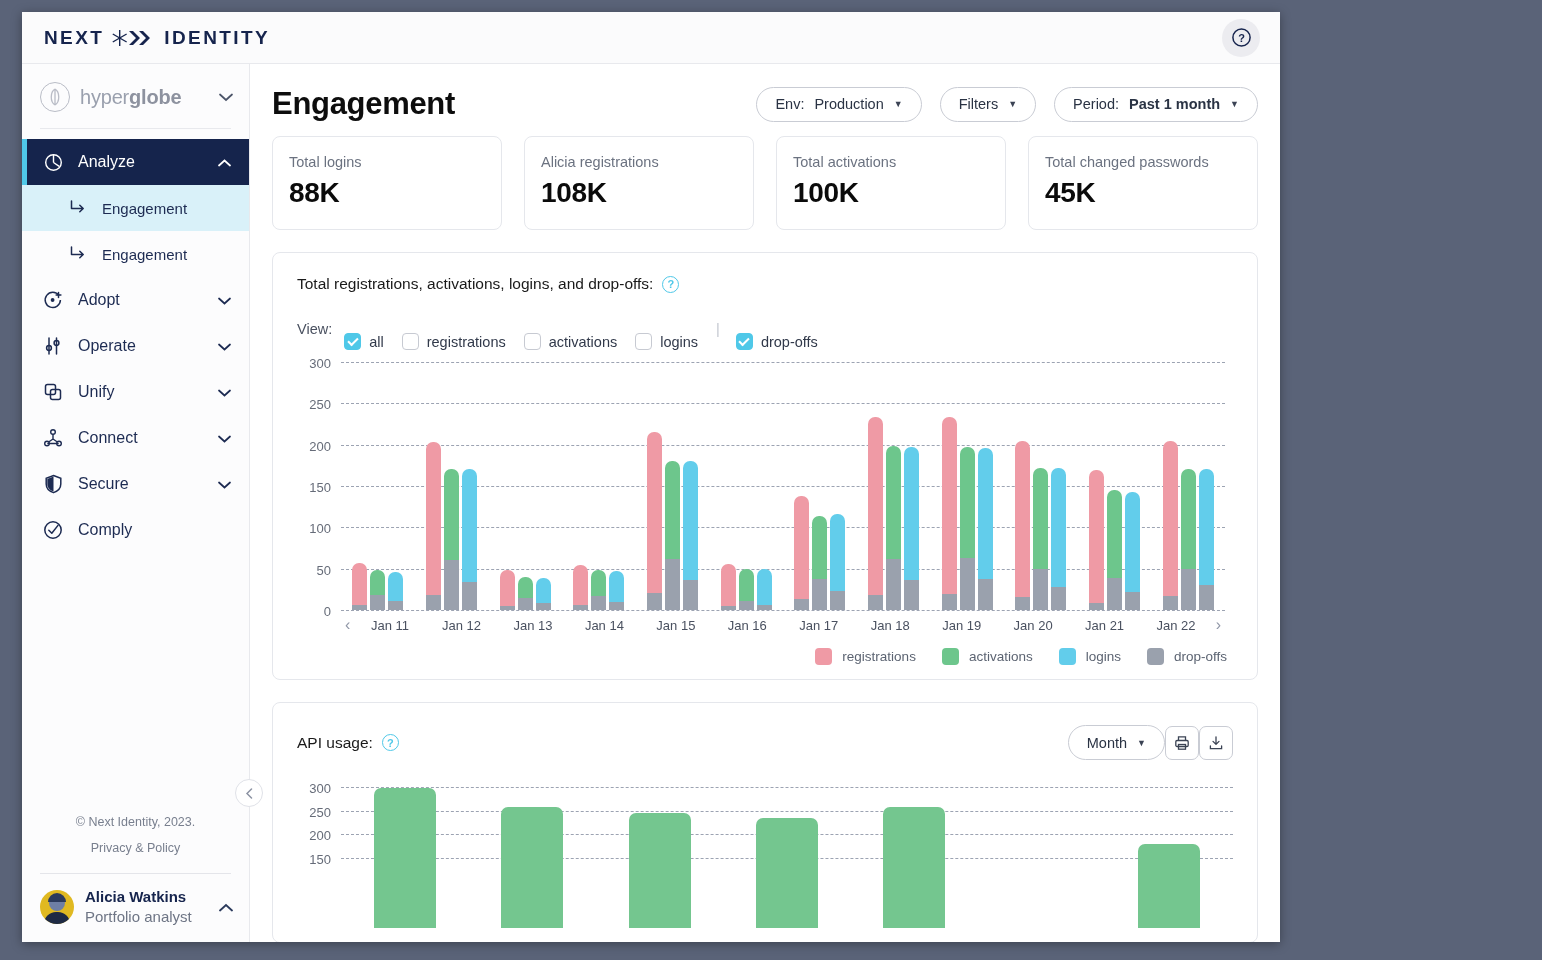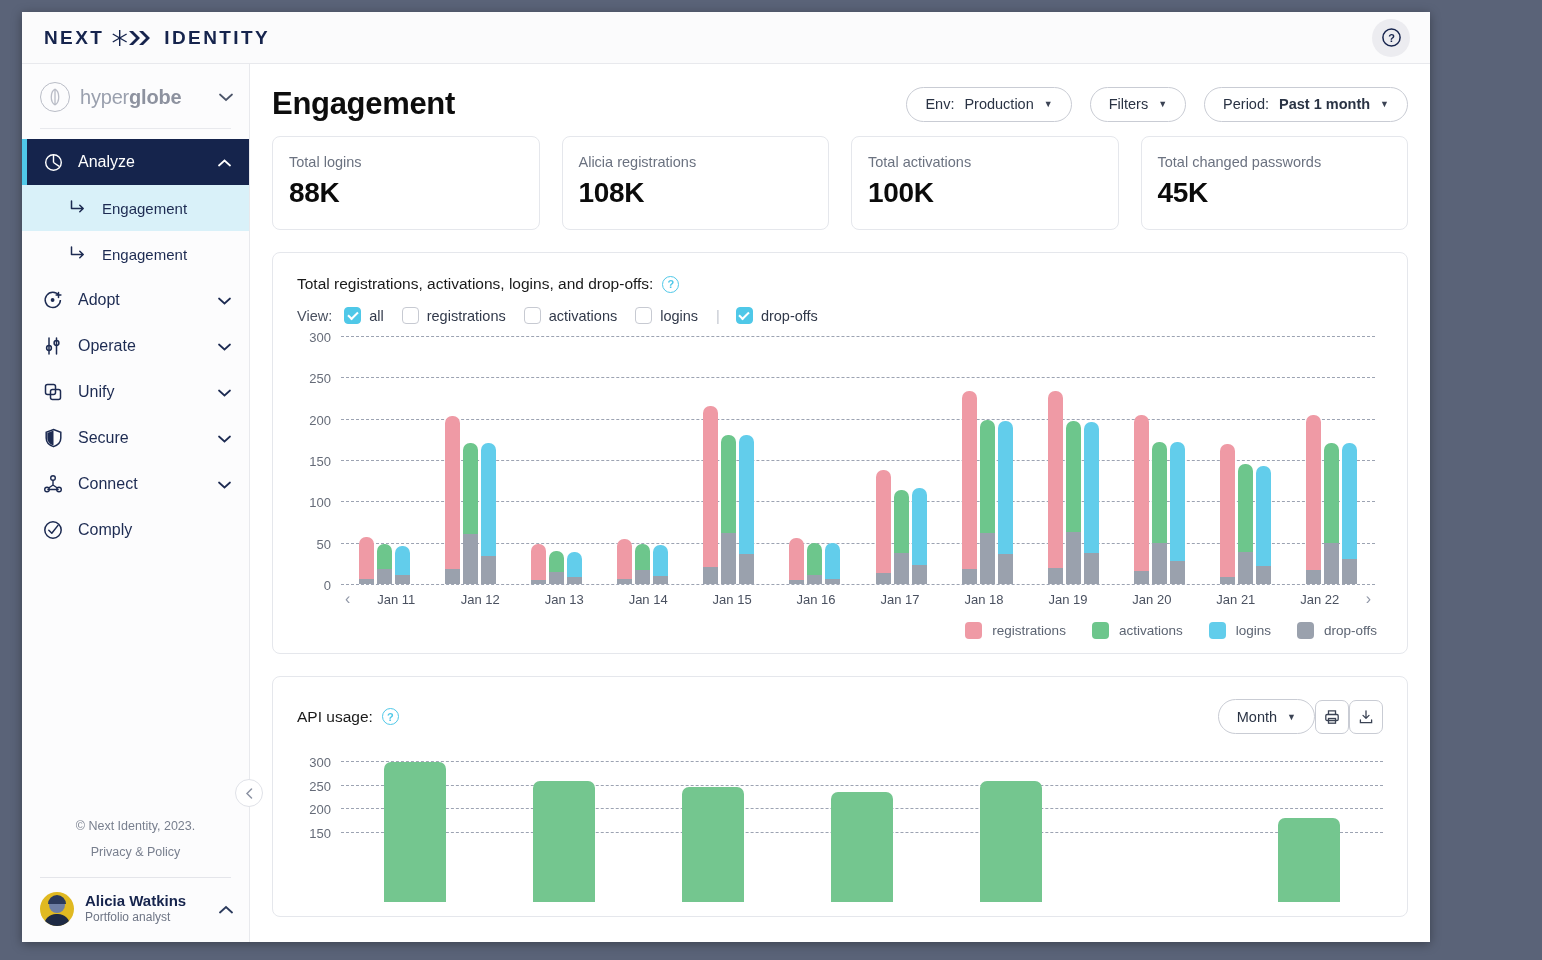--- a/index.html
+++ b/index.html
@@ -4,21 +4,21 @@
 <style>
   * { box-sizing: border-box; margin: 0; padding: 0; }
   html, body {
     width: 1542px; height: 960px;
     background: #5a6378;
     font-family: "Liberation Sans", sans-serif;
     overflow: hidden;
   }
   .window {
     position: absolute; left: 22px; top: 12px;
-    width: 1408px; height: 930px;
+    width: 1258px; height: 930px;
     background: #ffffff;
     box-shadow: 0 2px 10px rgba(0,0,0,.35);
     overflow: hidden;
     display: flex; flex-direction: column;
   }
   
   .topbar {
     height: 52px; flex: 0 0 52px;
     background: #fbfbfc;
     border-bottom: 1px solid #e8e9ed;
@@ -96,21 +96,21 @@
     padding: 14px 16px 16px 18px; cursor: pointer;
   }
   .avatar {
     width: 34px; height: 34px; border-radius: 50%;
     background: #e0b921; overflow: hidden; position: relative; flex: 0 0 34px;
   }
   .avatar .face { position:absolute; left:9px; top:5px; width:16px; height:16px; border-radius:50%; background:#6e7fa5; }
   .avatar .hair { position:absolute; left:8px; top:3px; width:18px; height:9px; border-radius:9px 9px 0 0; background:#2b3a5c; }
   .avatar .body { position:absolute; left:4px; bottom:0; width:26px; height:12px; border-radius:13px 13px 0 0; background:#1e2a44; }
   .user-name { font-size: 15px; font-weight: 700; color: #16244d; line-height: 1.25; }
-  .user-role { font-size: 12px; color: #6e7585; line-height: 1.3; }
+  .user-role { font-size: 15px; color: #6e7585; line-height: 1.3; }
   .user-caret { margin-left: auto; color: #2b3a5c; }
 
   .collapse-handle {
     position: absolute; right: -14px; top: 715px;
     width: 28px; height: 28px; border-radius: 50%;
     background: #ffffff; border: 1px solid #e0e2e8;
     display: flex; align-items: center; justify-content: center;
     color: #8c93a3; cursor: pointer; z-index: 5;
   }
 
@@ -146,21 +146,21 @@
   }
   .panel-title { font-size: 15.5px; color: #1a1a1a; display: flex; align-items: center; gap: 9px; }
   .qmark {
     width: 17px; height: 17px; border-radius: 50%;
     border: 1.3px solid #4fc8e8; color: #4fc8e8;
     font-size: 11px; display: flex; align-items: center; justify-content: center;
     cursor: pointer; font-weight: 700;
   }
   .viewrow { display: flex; align-items: center; gap: 8px; margin-top: 14px; font-size: 14.5px; color: #31394a; }
   .viewrow .lbl { color: #4a5160; margin-right: 4px; }
-  .cbx { display: flex; align-items: center; gap: 8px; cursor: pointer; margin-right: 10px; }
+  .cbx { display: flex; align-items: center; gap: 8px; cursor: pointer; margin-right: 10px; margin-top: 26px; }
   .box {
     width: 17px; height: 17px; border-radius: 4px;
     border: 1.5px solid #c7cad2; background: #fff;
     display: flex; align-items: center; justify-content: center;
   }
   .box.on { background: #4fc8e8; border-color: #4fc8e8; }
   .box.on::after {
     content: ""; width: 8px; height: 4px;
     border-left: 2px solid #fff; border-bottom: 2px solid #fff;
     transform: rotate(-45deg) translate(1px,-1px);
@@ -333,43 +333,43 @@
           <span>Unify</span>
           <span class="cv">
             <svg width="13" height="8" viewBox="0 0 13 8">
                 <path d="M1 1.5 L6.5 6.5 L12 1.5" fill="none" stroke="currentColor" stroke-width="1.7" stroke-linecap="round"></path>
               </svg>
           </span>
         </div>
 
         <div class="nav-item">
           <span class="ic">
-            <svg width="19" height="20" viewBox="0 0 19 20">
-                <path d="M9.5 1.5 L16.8 4.2 L16.8 10 C16.8 14.5 13.4 17.3 9.5 18.6 C5.6 17.3 2.2 14.5 2.2 10 L2.2 4.2 Z" fill="none" stroke="currentColor" stroke-width="1.5"></path>
-                <path d="M9.5 2.6 L9.5 17.6 C6.2 16.3 3.3 13.9 3.3 10 L3.3 4.9 Z" fill="currentColor"></path>
-              </svg>
-          </span>
-          <span>Secure</span>
-          <span class="cv">
-            <svg width="13" height="8" viewBox="0 0 13 8">
-                <path d="M1 1.5 L6.5 6.5 L12 1.5" fill="none" stroke="currentColor" stroke-width="1.7" stroke-linecap="round"></path>
-              </svg>
-          </span>
-        </div>
-
-        <div class="nav-item">
-          <span class="ic">
             <svg width="20" height="20" viewBox="0 0 20 20">
                 <circle cx="10" cy="4" r="2.3" fill="none" stroke="currentColor" stroke-width="1.4"></circle>
                 <circle cx="4" cy="15.5" r="2.3" fill="none" stroke="currentColor" stroke-width="1.4"></circle>
                 <circle cx="16" cy="15.5" r="2.3" fill="none" stroke="currentColor" stroke-width="1.4"></circle>
                 <path d="M10 6.3 L10 11 M6 13.8 L10 11 L14 13.8 M4.3 15.5 L15.7 15.5" fill="none" stroke="currentColor" stroke-width="1.4"></path>
               </svg>
           </span>
           <span>Connect</span>
+          <span class="cv">
+            <svg width="13" height="8" viewBox="0 0 13 8">
+                <path d="M1 1.5 L6.5 6.5 L12 1.5" fill="none" stroke="currentColor" stroke-width="1.7" stroke-linecap="round"></path>
+              </svg>
+          </span>
+        </div>
+
+        <div class="nav-item">
+          <span class="ic">
+            <svg width="19" height="20" viewBox="0 0 19 20">
+                <path d="M9.5 1.5 L16.8 4.2 L16.8 10 C16.8 14.5 13.4 17.3 9.5 18.6 C5.6 17.3 2.2 14.5 2.2 10 L2.2 4.2 Z" fill="none" stroke="currentColor" stroke-width="1.5"></path>
+                <path d="M9.5 2.6 L9.5 17.6 C6.2 16.3 3.3 13.9 3.3 10 L3.3 4.9 Z" fill="currentColor"></path>
+              </svg>
+          </span>
+          <span>Secure</span>
           <span class="cv">
             <svg width="13" height="8" viewBox="0 0 13 8">
                 <path d="M1 1.5 L6.5 6.5 L12 1.5" fill="none" stroke="currentColor" stroke-width="1.7" stroke-linecap="round"></path>
               </svg>
           </span>
         </div>
 
         <div class="nav-item">
           <span class="ic">
             <svg width="20" height="20" viewBox="0 0 20 20">

